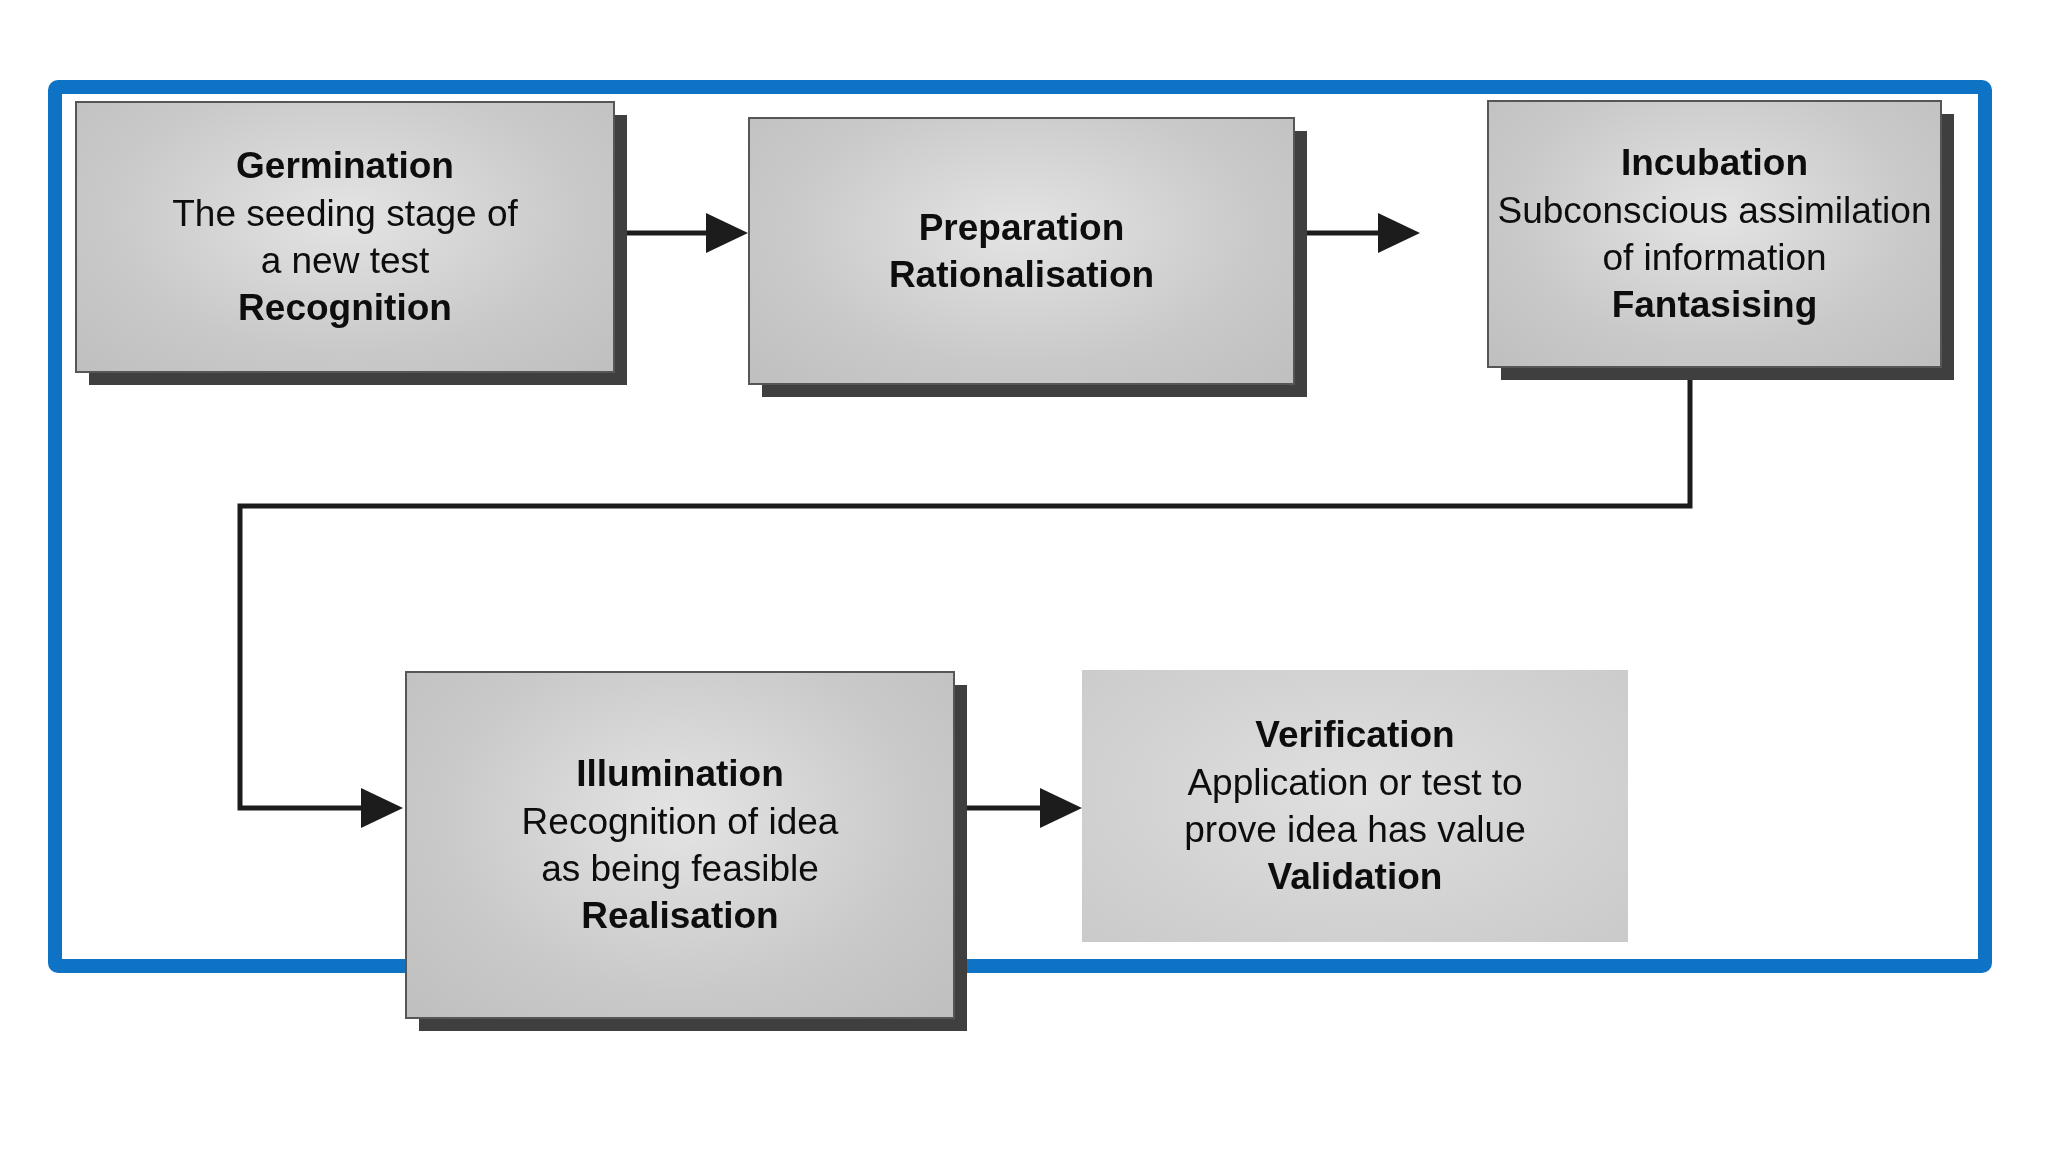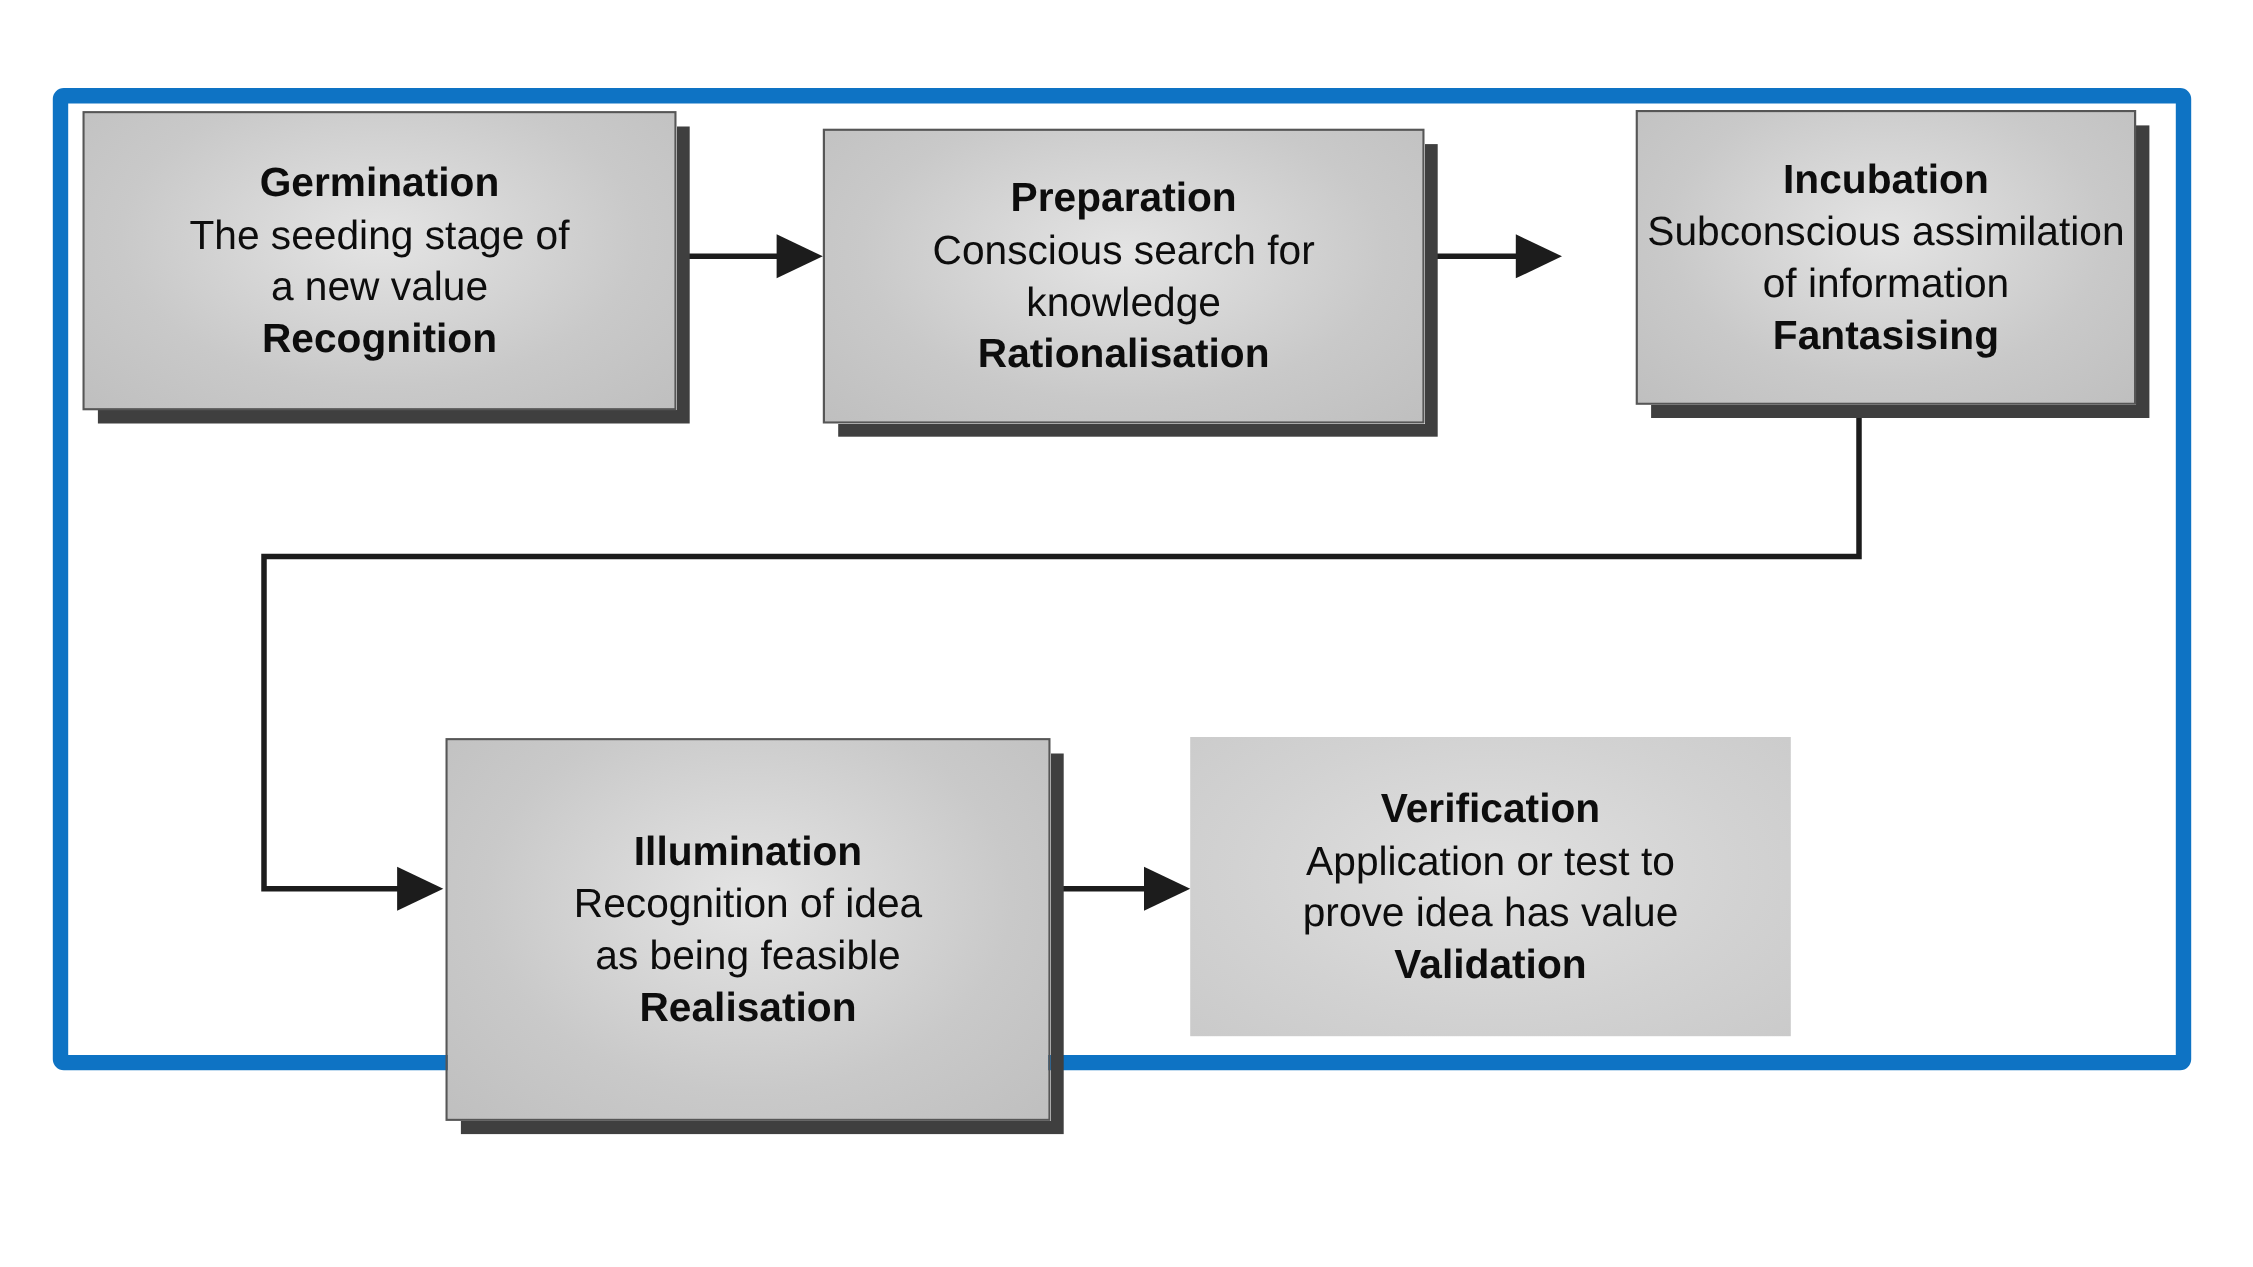--- a/index.html
+++ b/index.html
@@ -116,28 +116,26 @@
 
     <g>
       <line class="conn" x1="962" y1="790" x2="1046" y2="790"></line>
       <polygon class="arrowhead" points="1082,790 1040,770 1040,810"></polygon>
     </g>
   </svg>
 
   <div class="node" id="node-germination">
     <div class="node-title">Germination</div>
     <div class="node-desc">The seeding stage of
-a new value</div>
+a new test</div>
     <div class="node-label">Recognition</div>
   </div>
 
   <div class="node" id="node-preparation">
     <div class="node-title">Preparation</div>
-    <div class="node-desc">Conscious search for
-knowledge</div>
     <div class="node-label">Rationalisation</div>
   </div>
 
   <div class="node" id="node-incubation">
     <div class="node-title">Incubation</div>
     <div class="node-desc">Subconscious assimilation
 of information</div>
     <div class="node-label">Fantasising</div>
   </div>
 

